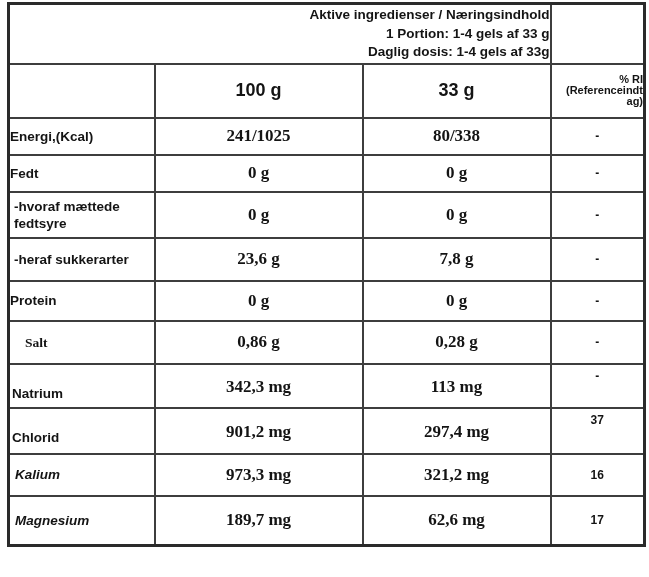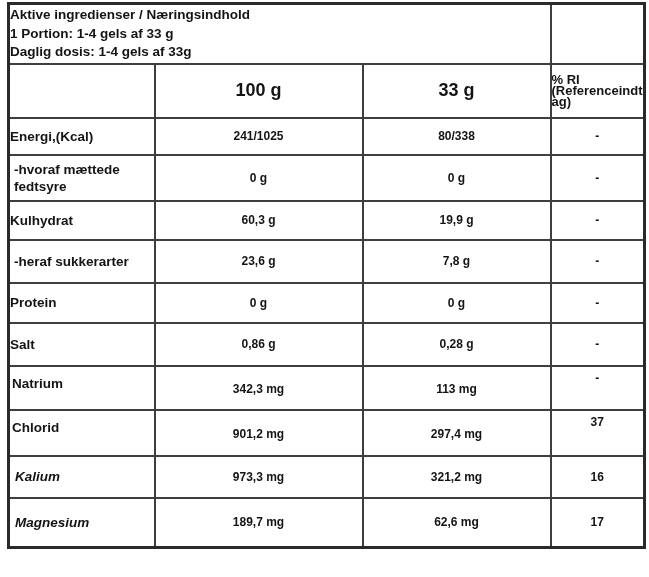--- a/index.html
+++ b/index.html
@@ -50,55 +50,56 @@
   tr.rh46 { height: 46px; }
   tr.rh39 { height: 39px; }
   tr.rh43 { height: 43px; }
   tr.rh40 { height: 40px; }
   tr.rh44 { height: 44px; }
   tr.rh42 { height: 42px; }
   tr.rh50 { height: 50px; margin-top: 45px; }
 
   td.hdr-block {
     vertical-align: top;
-    text-align: left;
+    text-align: right;
     padding: 3px 4px 0 9px;
     font-size: 13.5px;
     line-height: 18.5px;
   }
   td.colhead {
     text-align: center;
     font-size: 18px;
   }
   td.ri-head {
-    text-align: left;
-    font-size: 13px;
+    text-align: right;
+    font-size: 11px;
     line-height: 11px;
     padding-top: 1px;
   }
   td.lbl {
     text-align: left;
     font-size: 13.5px;
     line-height: 17px;
     padding-left: 9px;
     padding-right: 4px;
   }
   td.val {
     text-align: center;
-    font-size: 12px;
+    font-size: 17px;
+    font-family: Liberation Serif, serif;
   }
   td.ri {
     text-align: center;
     font-size: 12px;
   }
   
   tr.r-sub td.lbl { padding-left: 4px; }
-  tr.r-salt td.lbl { padding-left: 0; }
+  tr.r-salt td.lbl { padding-left: 15px; font-family: Liberation Serif, serif; }
   tr.r-mineral td.lbl { padding-left: 5px; font-style: italic; }
-  tr.r-toplabel td.lbl { vertical-align: top; padding-top: 8px; padding-left: 2px; }
+  tr.r-toplabel td.lbl { vertical-align: top; padding-top: 20px; padding-left: 2px; }
   tr.r-toplabel td.val { padding-top: 2px; text-align: center; }
   tr.r-toplabel td.ri  { vertical-align: top; padding-top: 4px; }
 </style>
 </head>
 <body>
 
 <div class="sheet">
   <table class="nutri">
     <colgroup>
       <col class="c-label">
@@ -127,34 +128,34 @@
         </td>
       </tr>
 
       <tr class="rh37">
         <td class="lbl">Energi,(Kcal)</td>
         <td class="val">241/1025</td>
         <td class="val">80/338</td>
         <td class="ri">-</td>
       </tr>
 
+      <tr class="rh37">
+        <td class="lbl">Fedt</td>
+        <td class="val">0 g</td>
+        <td class="val">0 g</td>
+        <td class="ri">-</td>
+      </tr>
 
       <tr class="rh46 r-sub">
         <td class="lbl">-hvoraf mættede fedtsyre</td>
         <td class="val">0 g</td>
         <td class="val">0 g</td>
         <td class="ri">-</td>
       </tr>
 
-      <tr class="rh39">
-        <td class="lbl">Kulhydrat</td>
-        <td class="val">60,3 g</td>
-        <td class="val">19,9 g</td>
-        <td class="ri">-</td>
-      </tr>
 
       <tr class="rh43 r-sub">
         <td class="lbl">-heraf sukkerarter</td>
         <td class="val">23,6 g</td>
         <td class="val">7,8 g</td>
         <td class="ri">-</td>
       </tr>
 
       <tr class="rh40">
         <td class="lbl">Protein</td>

